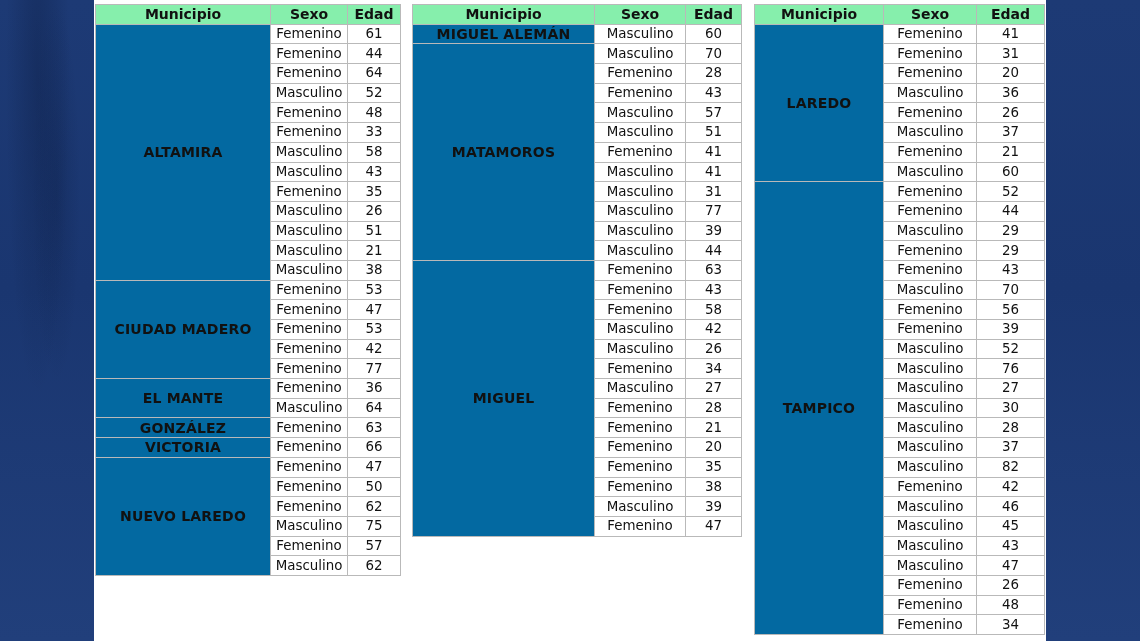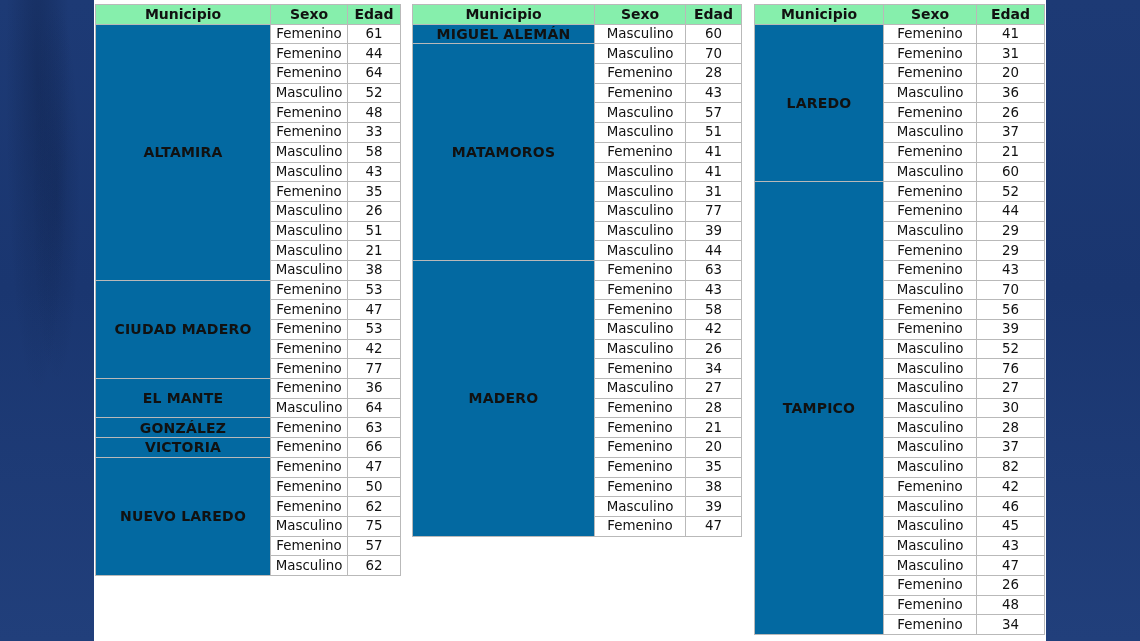--- a/index.html
+++ b/index.html
@@ -247,21 +247,21 @@
       </tr>
       <tr>
         <td class="sexo">Masculino</td>
         <td class="edad">39</td>
       </tr>
       <tr>
         <td class="sexo">Masculino</td>
         <td class="edad">44</td>
       </tr>
       <tr>
-        <td class="muni" rowspan="14">MADERO</td>
+        <td class="muni" rowspan="14">MIGUEL</td>
         <td class="sexo">Femenino</td>
         <td class="edad">63</td>
       </tr>
       <tr>
         <td class="sexo">Femenino</td>
         <td class="edad">43</td>
       </tr>
       <tr>
         <td class="sexo">Femenino</td>
         <td class="edad">58</td>

